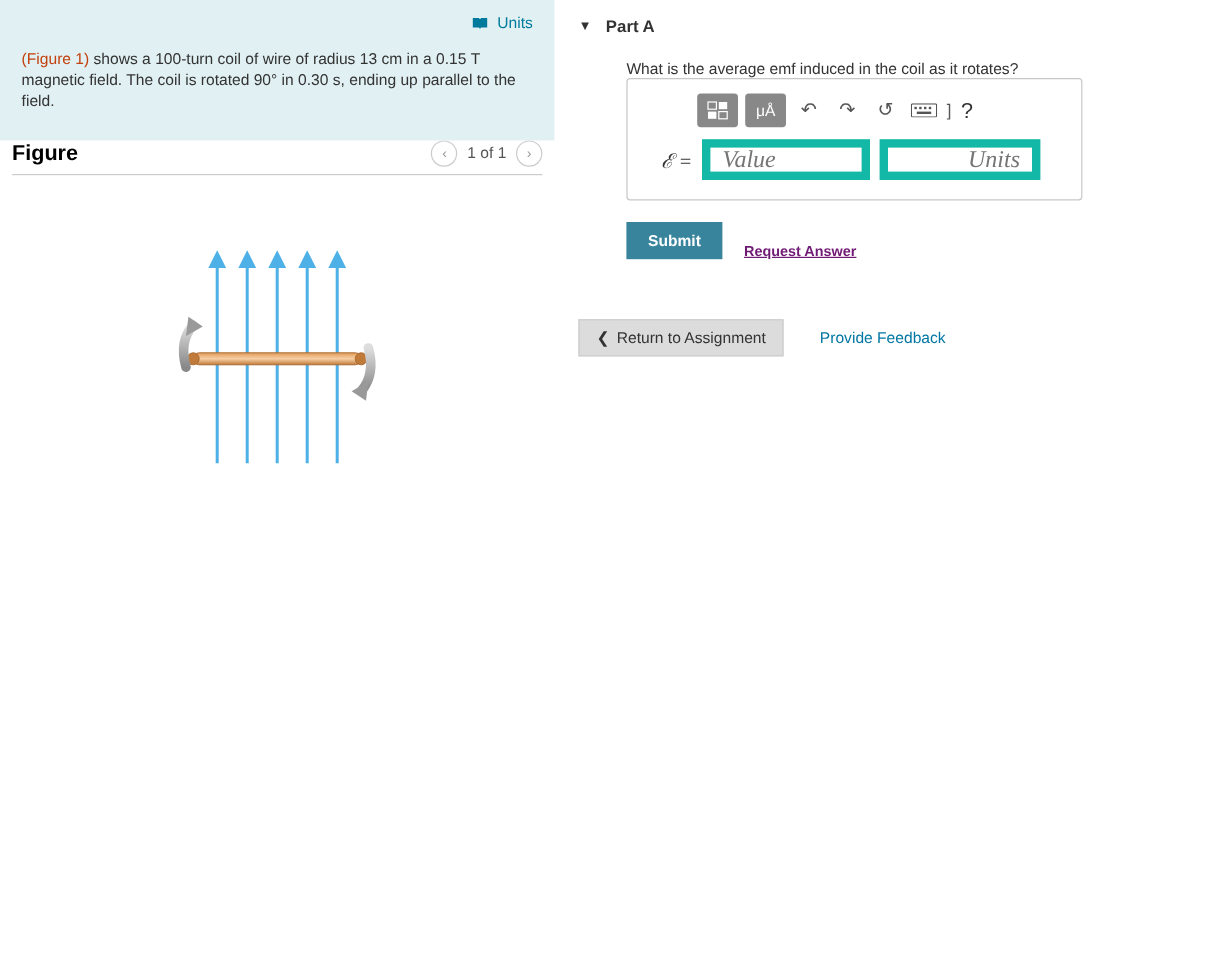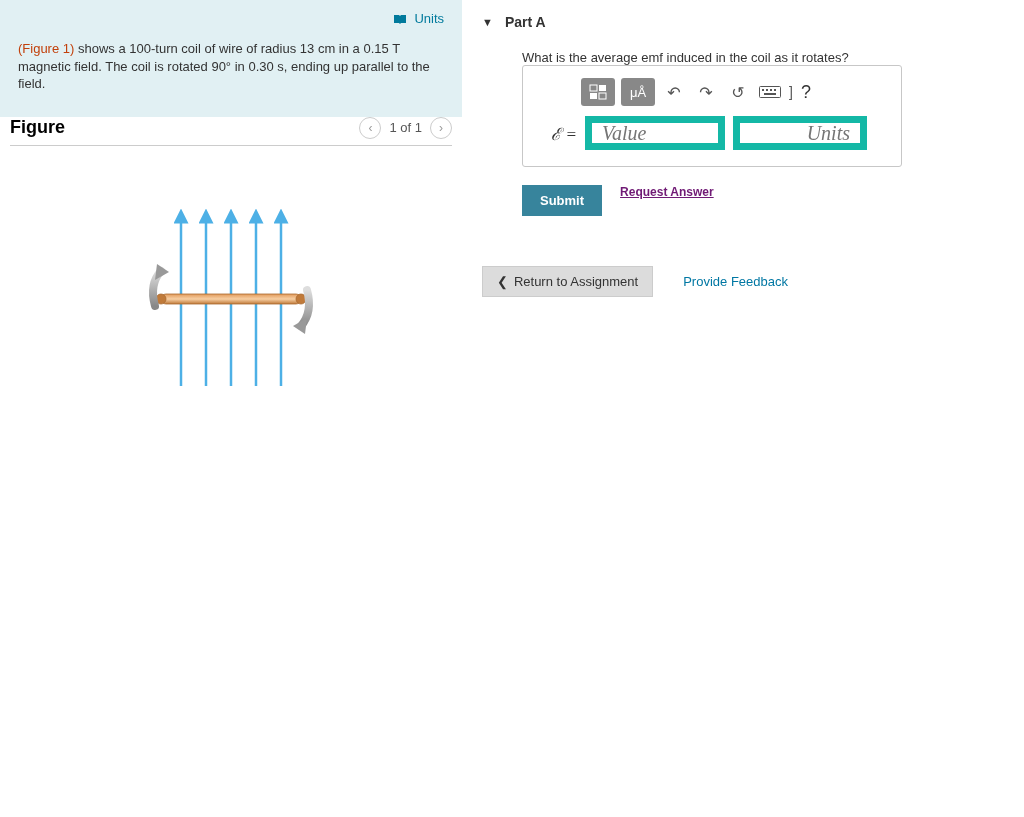--- a/index.html
+++ b/index.html
@@ -106,21 +106,21 @@
     font-family: "Times New Roman", serif;
     font-style: italic;
     font-size: 20px;
     color: #aaa;
     padding: 0 10px;
     background: #fff;
   }
   .value-input { width: 140px; }
   .units-input { width: 134px; text-align: right; }
 
-  .submit-row { margin-top: 18px; display:flex; align-items:flex-start; gap:18px; }
+  .submit-row { margin-top: 18px; display:flex; align-items:flex-end; gap:18px; }
   .submit-btn {
     background: #37849c; color: #fff; border: none;
     padding: 8px 18px; font-size: 13px; font-weight: bold;
     cursor: pointer;
   }
   .request-link {
     color: #701a75; font-size: 12px; font-weight: bold;
     text-decoration: underline; cursor: pointer;
   }
 

